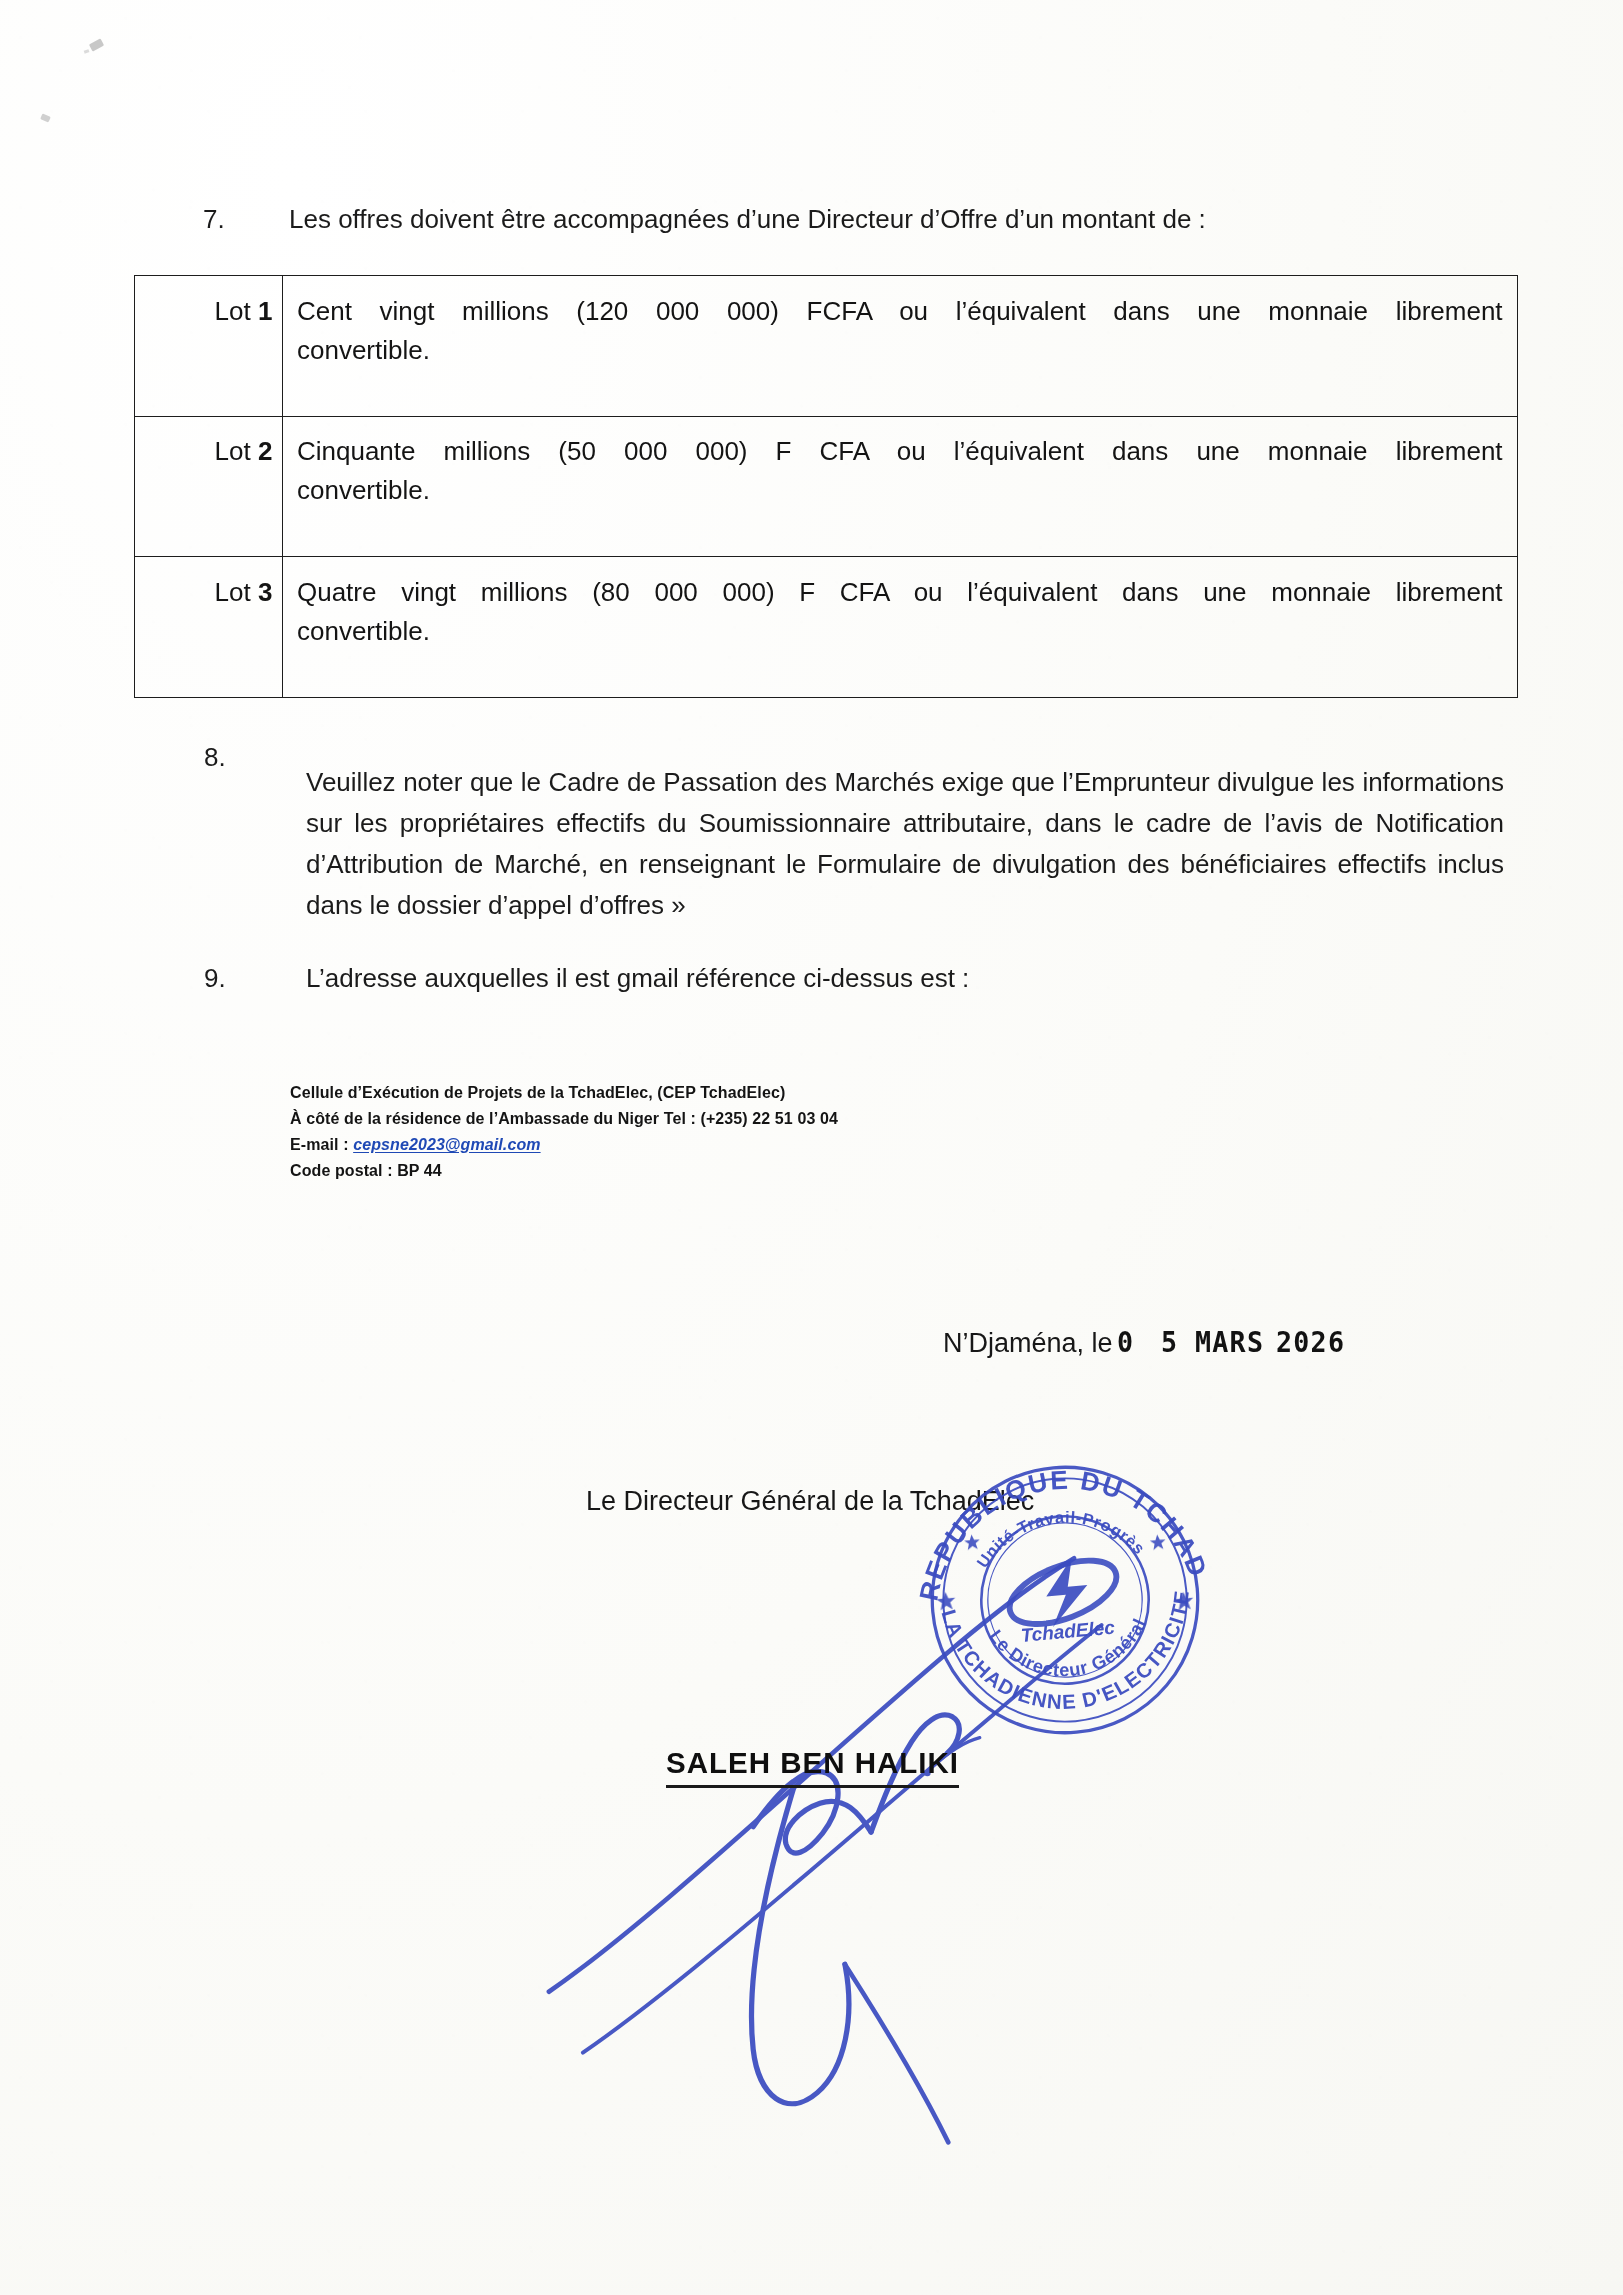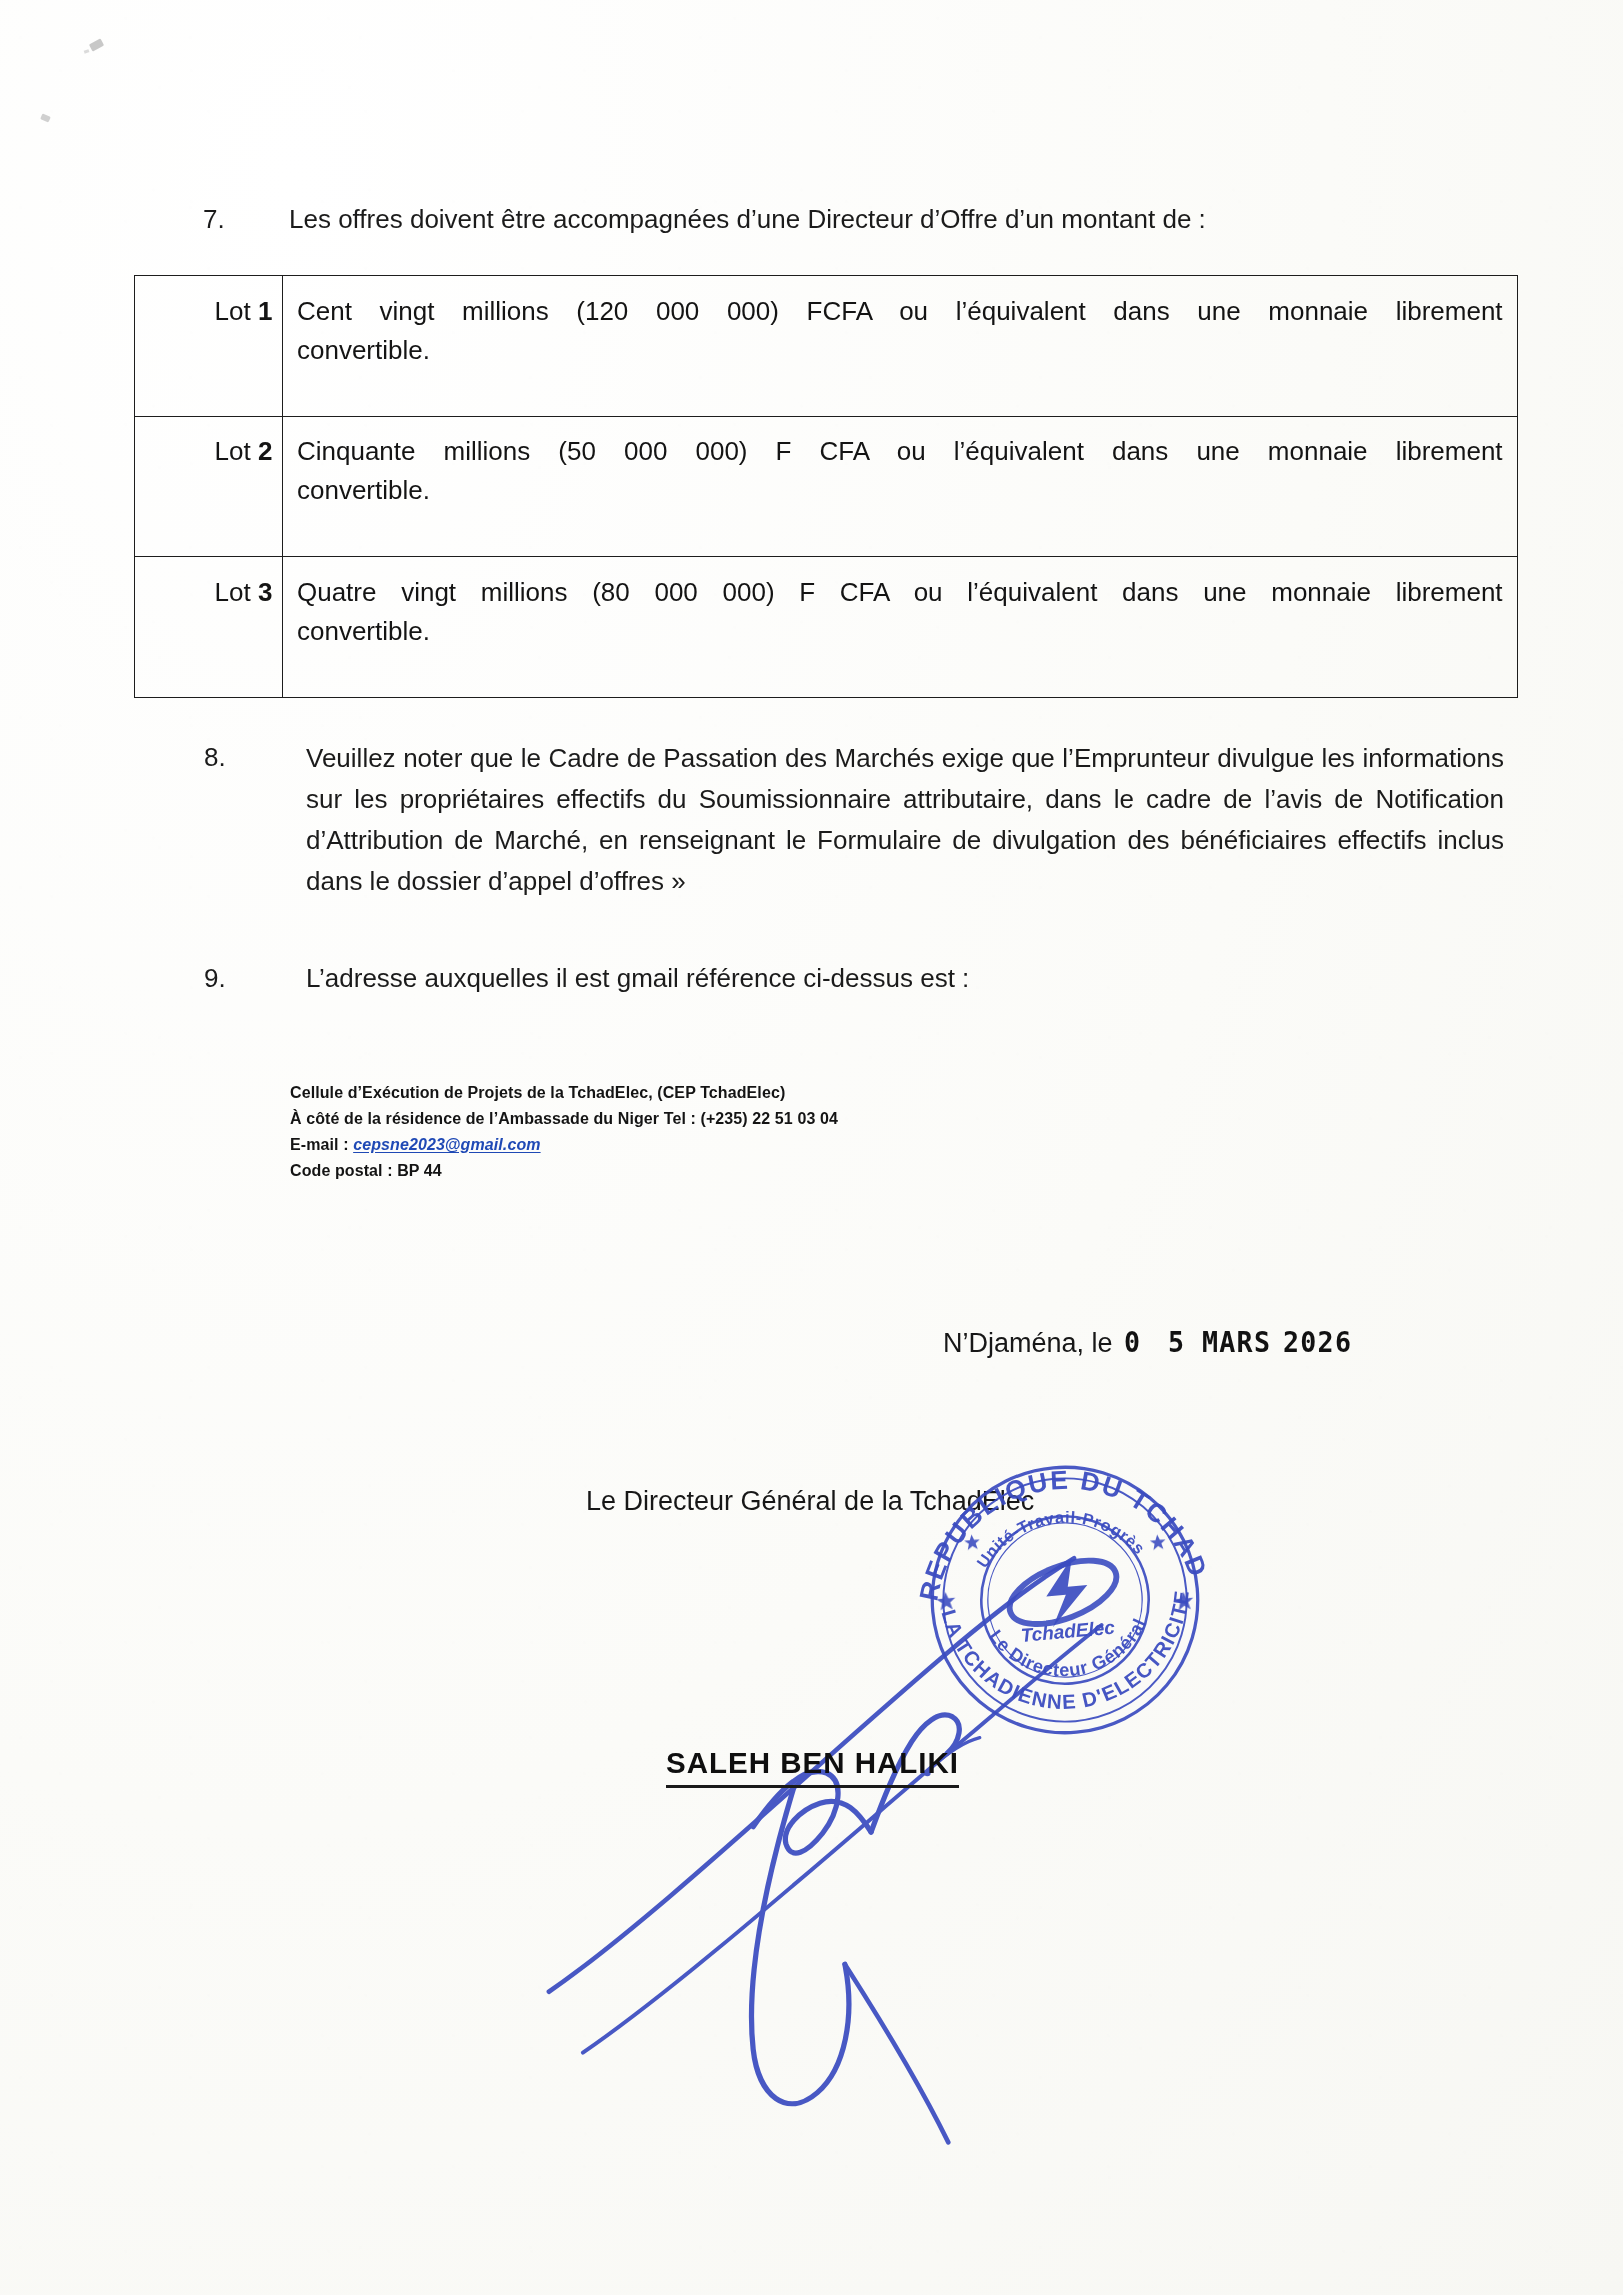--- a/index.html
+++ b/index.html
@@ -55,21 +55,21 @@
     text-align:justify;
     text-justify:inter-word;
   }
 
   #clause-7{left:203px;top:200px;width:1296px;}
   #clause-7 .num{width:86px;}
   #clause-7 .body{width:1204px;white-space:nowrap;}
 
   #clause-8{left:204px;top:738px;width:1303px;}
   #clause-8 .num{width:102px;}
-  #clause-8 .body{width:1198px;line-height:1.58;}
+  #clause-8 .body{width:1198px;line-height:1.58;margin-top:24px;}
 
   #clause-9{left:204px;top:959px;width:1303px;}
   #clause-9 .num{width:102px;}
   #clause-9 .body{width:1198px;white-space:nowrap;}
 
   
   .lots-table{
     position:absolute;
     left:134px;
     top:275px;
@@ -124,21 +124,21 @@
   
   .date-line{
     position:absolute;
     left:943px;
     top:1325px;
     font-size:27px;
     color:#171717;
     white-space:nowrap;
     display:flex;
     align-items:baseline;
-    gap:11px;
+    gap:4px;
   }
   .date-line .stamped{
     font-family:"DejaVu Sans Mono", monospace;
     font-weight:bold;
     font-size:29px;
     letter-spacing:1.3px;
     color:#121212;
     transform:scaleX(.92);
     transform-origin:left center;
     display:inline-flex;

